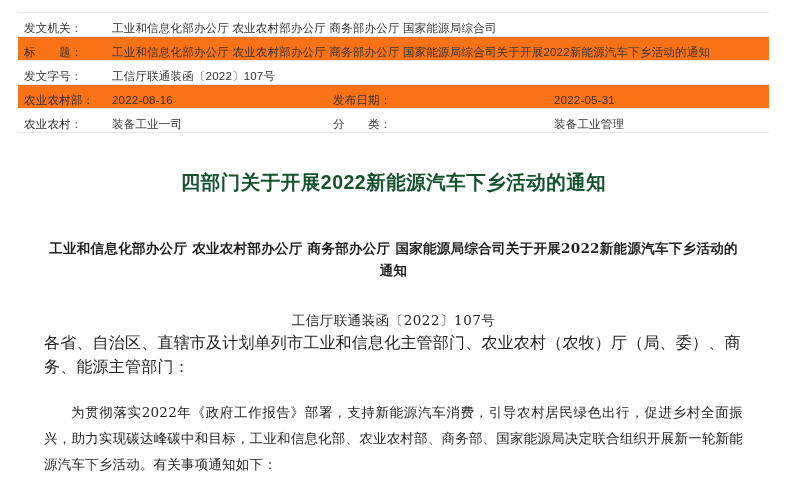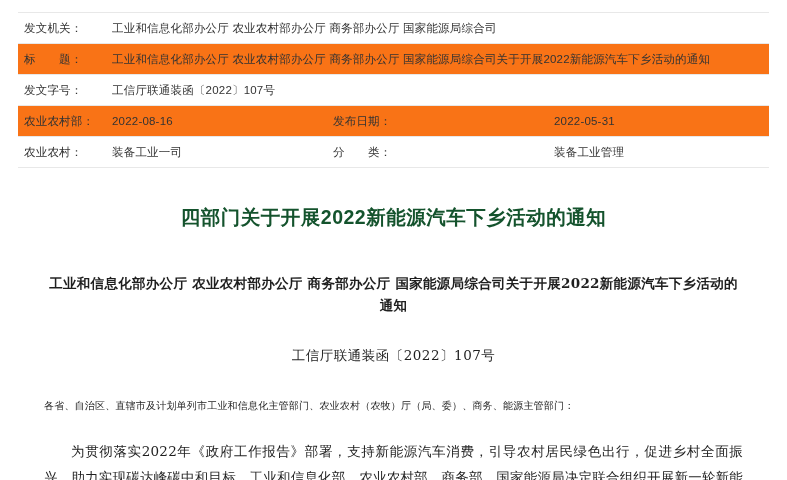--- a/index.html
+++ b/index.html
@@ -29,21 +29,21 @@
   }
   .meta-table tr {
     border-bottom: 1px solid #e8e8e8;
   }
   .meta-table tr:first-child {
     border-top: 1px solid #e8e8e8;
   }
   .meta-table td {
     font-size: 11.5px;
     line-height: 16px;
-    padding: 7px 6px 7px 6px;
+    padding: 7px 6px 0 6px;
     color: #333;
     vertical-align: middle;
     letter-spacing: 0.2px;
   }
   .meta-label {
     width: 76px;
     color: #444;
     white-space: nowrap;
   }
   .meta-value {
@@ -81,22 +81,21 @@
     letter-spacing: 0.3px;
   }
   .doc-number {
     margin-top: 28px;
     text-align: center;
     font-size: 13.5px;
     line-height: 22px;
     letter-spacing: 0.5px;
   }
   .recipients {
-    margin-top: 28px;
-    font-size: 10px;
+    font-size: 16px;
     line-height: 24px;
     letter-spacing: 0.2px;
   }
   .para {
     margin-top: 20px;
     font-size: 13.5px;
     line-height: 26px;
     text-align: justify;
     text-indent: 27px;
     letter-spacing: 0.2px;

